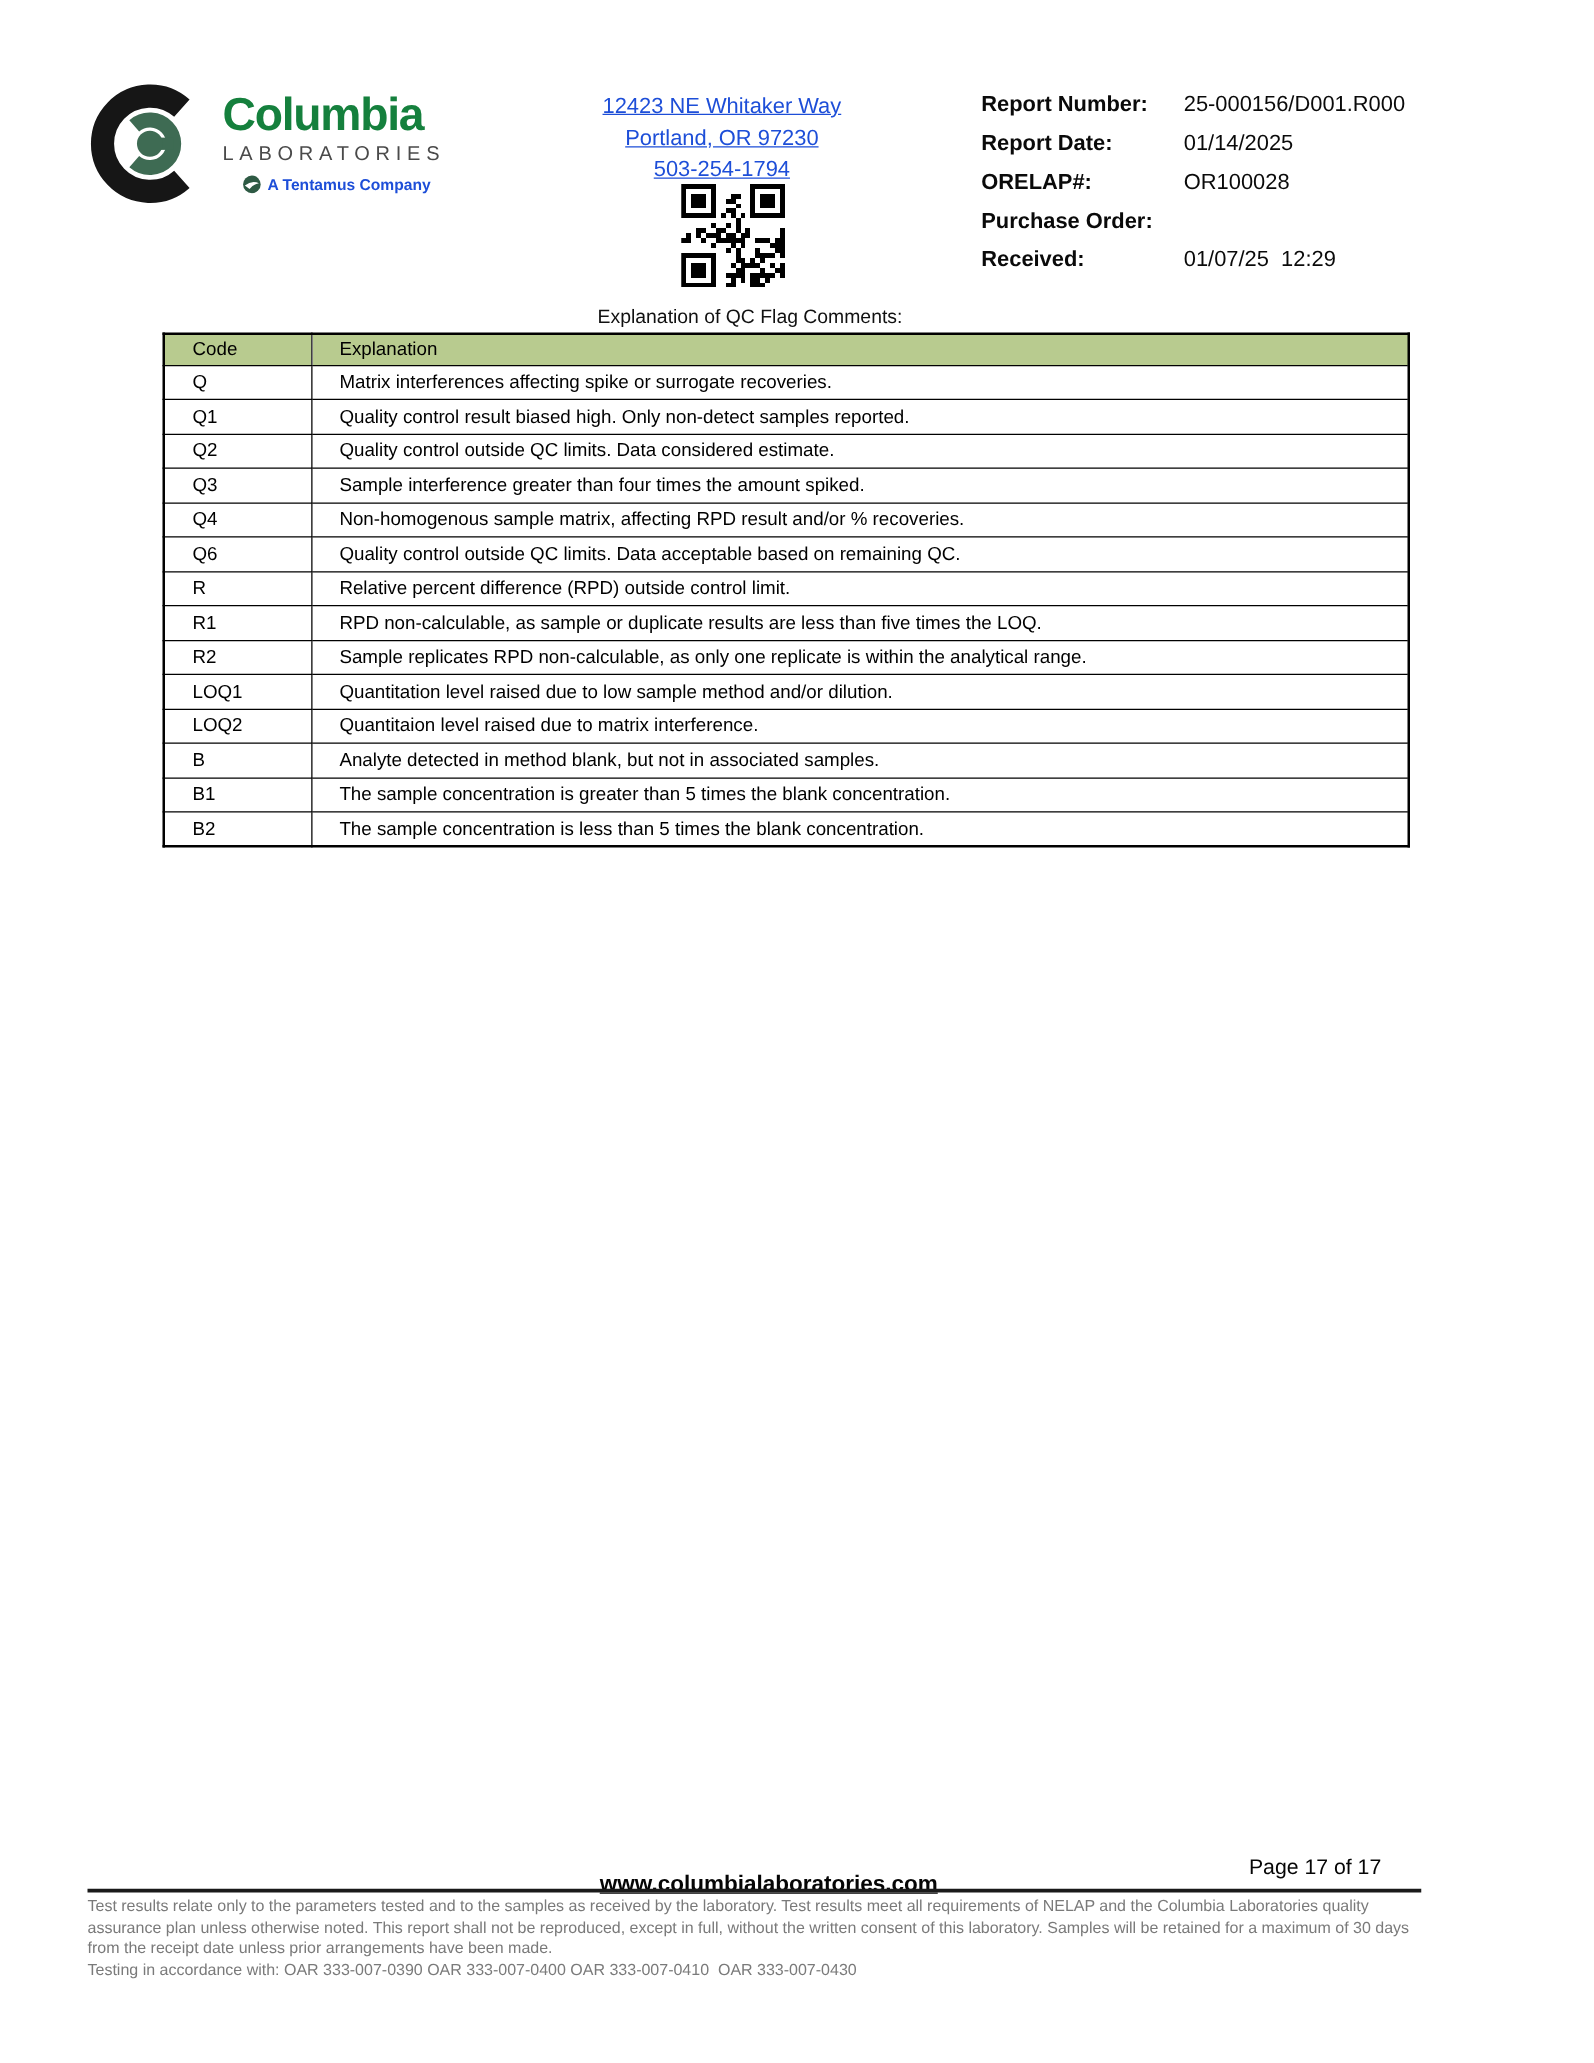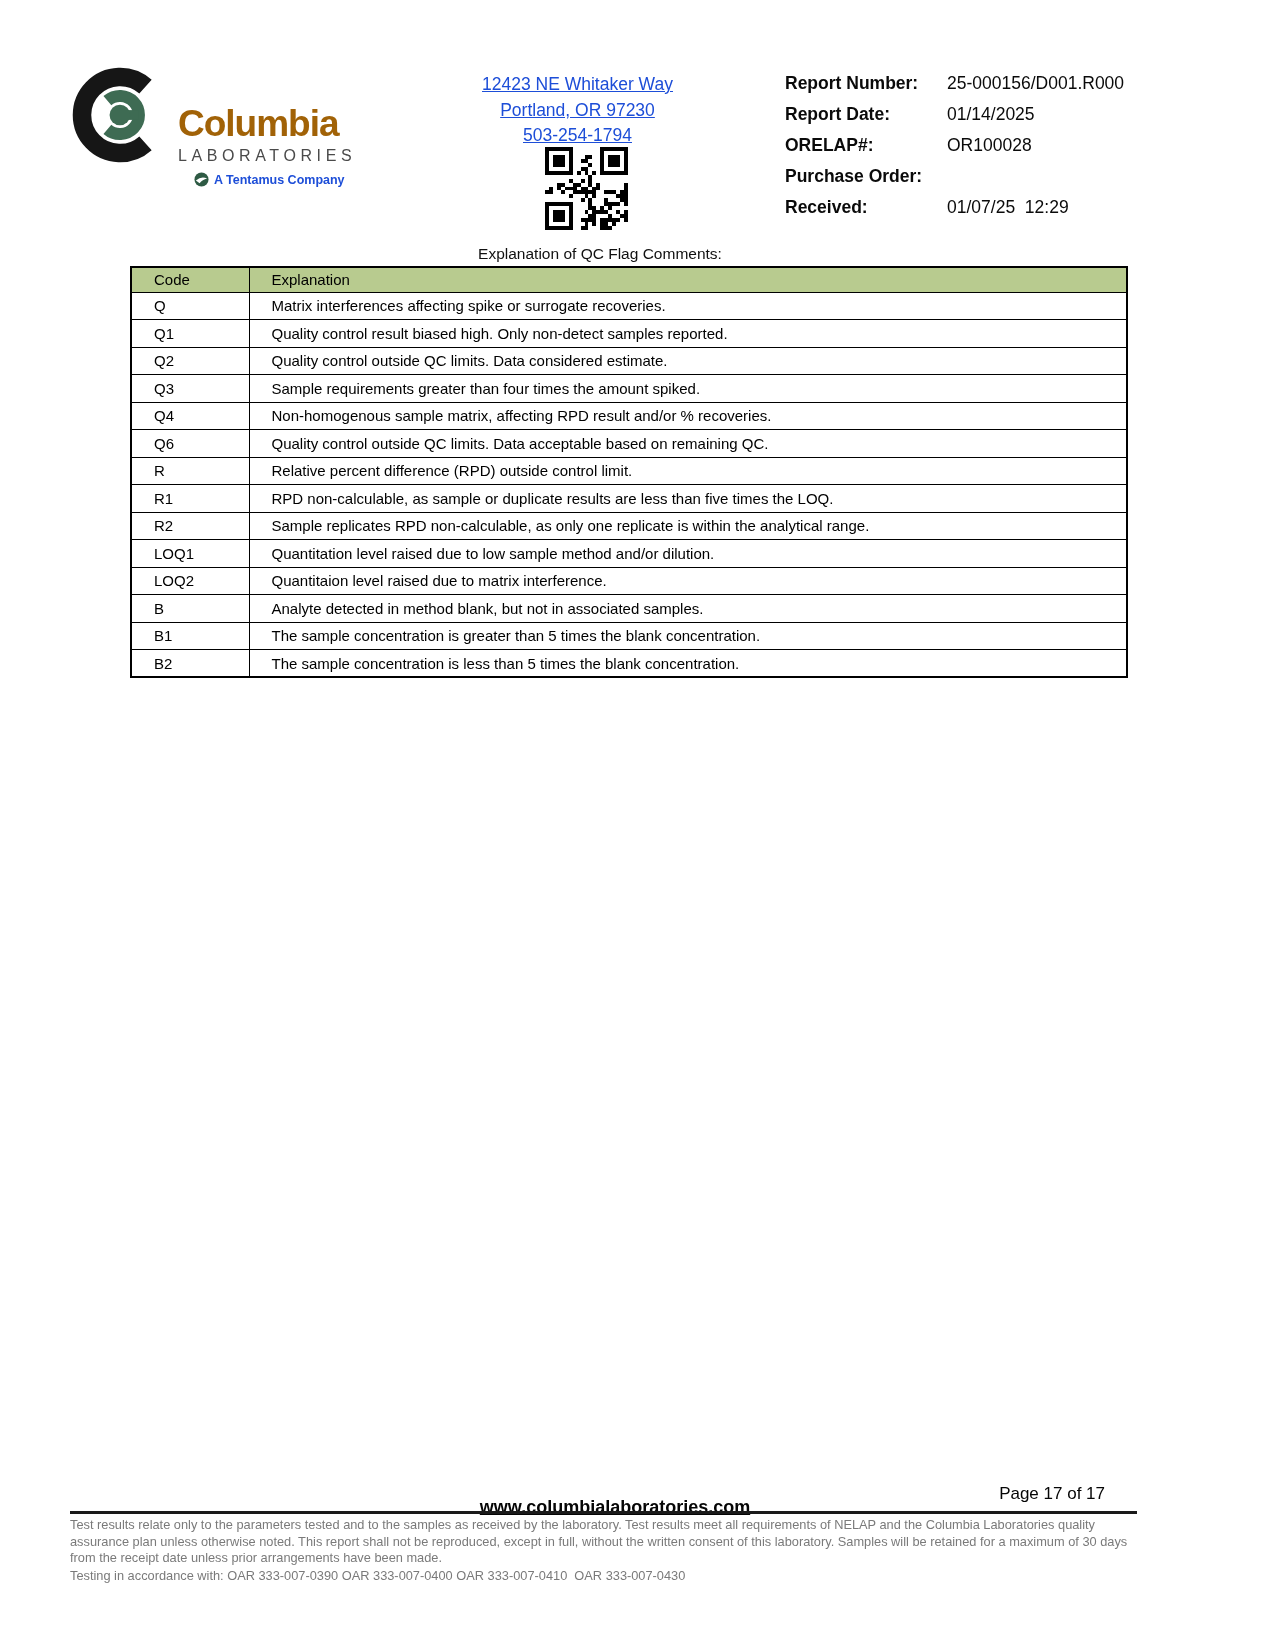--- a/index.html
+++ b/index.html
@@ -4,21 +4,21 @@
 <style>
   * { margin:0; padding:0; box-sizing:border-box; }
   html,body { width:1275px; height:1650px; background:#ffffff;
     font-family:"Liberation Sans","DejaVu Sans",sans-serif; color:#000; }
   .page { position:relative; width:1275px; height:1650px; overflow:hidden; background:#fff; }
 
   
   .logo { position:absolute; left:70px; top:66px; display:flex; align-items:flex-start; }
   .logo-mark { width:102px; height:98px; }
   .logo-text { margin-left:6px; padding-top:6px; }
-  .logo-name { font-size:37px; font-weight:bold; color:#a16207; letter-spacing:-1px; line-height:40px;margin-top:32px; }
+  .logo-name { font-size:37px; font-weight:bold; color:#15803d; letter-spacing:-1px; line-height:40px; }
   .logo-sub { font-size:16px; color:#4a4a4a; letter-spacing:4.6px; line-height:20px; margin-top:2px; }
   .logo-tagline { display:flex; align-items:center; gap:5px; margin-top:6px; margin-left:16px; }
   .logo-tagline span.txt { font-size:12.5px; font-weight:bold; color:#1d4ed8; }
   .tentamus-icon { width:15px; height:15px; }
 
   .address { position:absolute; left:450px; top:72px; width:255px; text-align:center;
     font-size:17.5px; line-height:25.5px; color:#1d4ed8;text-decoration:underline; }
 
   .qr { position:absolute; left:545px; top:147px; width:83px; height:83px; }
   .qr svg { width:100%; height:100%; display:block; background:#fff; }
@@ -327,21 +327,21 @@
       <tr>
           <td>Q1</td>
           <td>Quality control result biased high. Only non-detect samples reported.</td>
         </tr>
       <tr>
           <td>Q2</td>
           <td>Quality control outside QC limits. Data considered estimate.</td>
         </tr>
       <tr>
           <td>Q3</td>
-          <td>Sample requirements greater than four times the amount spiked.</td>
+          <td>Sample interference greater than four times the amount spiked.</td>
         </tr>
       <tr>
           <td>Q4</td>
           <td>Non-homogenous sample matrix, affecting RPD result and/or % recoveries.</td>
         </tr>
       <tr>
           <td>Q6</td>
           <td>Quality control outside QC limits. Data acceptable based on remaining QC.</td>
         </tr>
       <tr>

